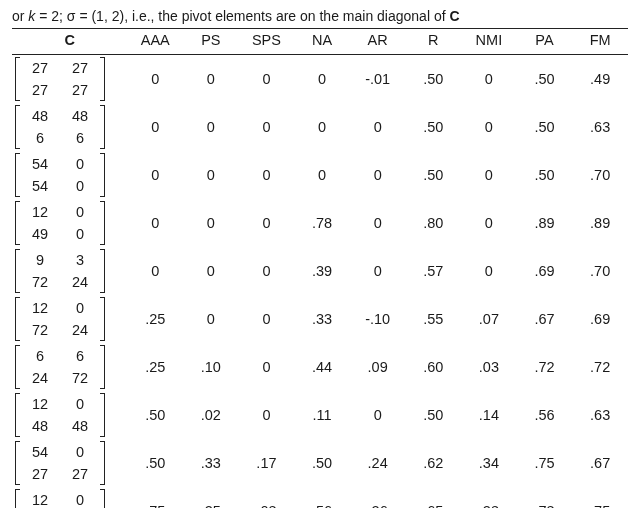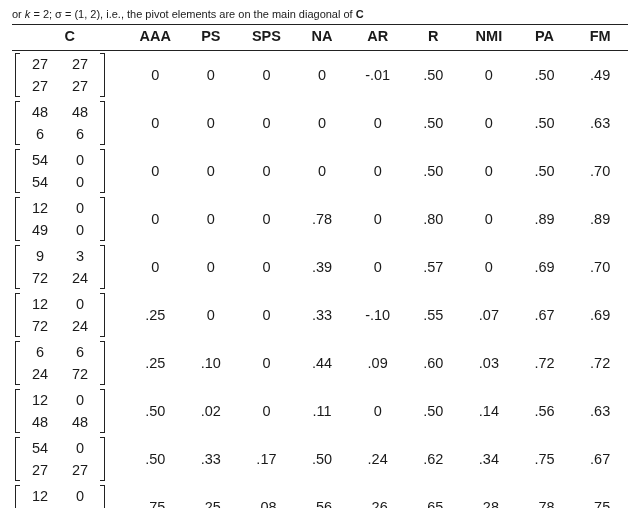--- a/index.html
+++ b/index.html
@@ -6,39 +6,39 @@
     margin: 0;
     padding: 8px 12px;
     font-family: "Segoe UI", "Helvetica Neue", Arial, sans-serif;
     font-size: 14.5px;
     color: #1a1a1a;
     background: #ffffff;
     width: 640px;
     box-sizing: border-box;
   }
   .caption {
-    font-size: 11px;
+    font-size: 14px;
     margin-bottom: 4px;
     white-space: nowrap;
   }
   table {
     border-collapse: collapse;
     width: 100%;
     table-layout: fixed;
   }
   th, td {
     padding: 0;
     text-align: center;
     font-weight: 400;
     font-size: 14.5px;
     line-height: 1.05;
   }
   thead th {
     padding: 4px 0 6px 0;
-    font-weight: 700;
+    font-weight: 400;
   }
   thead th.ch { font-weight: 700; }
   thead tr { border-top: 1px solid #222; border-bottom: 1px solid #222; }
   tbody { }
   tbody tr:last-child td,
   tbody tr:last-child th { border-bottom: 1px solid #222; }
   .c-col {
     width: 110px;
   }
   .metric-col { width: 53px; }

